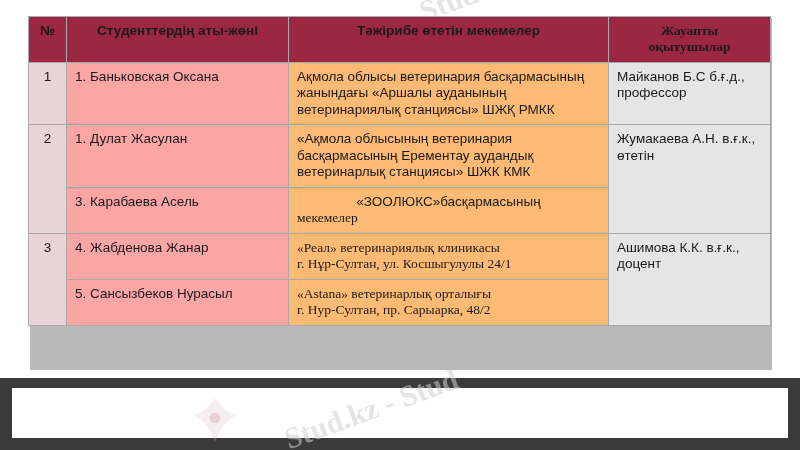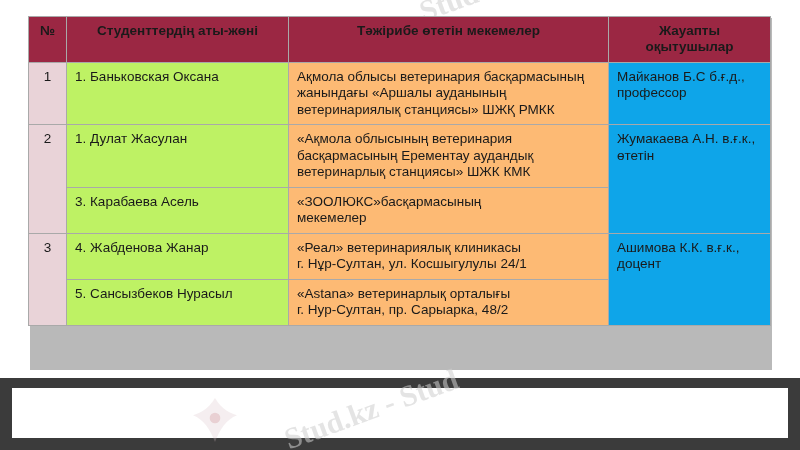--- a/index.html
+++ b/index.html
@@ -102,34 +102,34 @@
   thead th.num {
     text-align: center;
   }
   td.idx {
     background: #e9d3d8;
     text-align: center;
     vertical-align: middle;
     font-size: 14px;
   }
   td.name {
-    background: #bef264;
+    background: #fca5a5;
   }
   td.org {
     background: #fdba74;
   }
   td.teacher {
-    background: #0ea5e9;
+    background: #e5e5e5;
     vertical-align: middle;
   }
   td.org .spread {
     display: flex;
-    justify-content: flex-start;
-  }
-  .l2 { display: block; }
+    justify-content: center;
+  }
+  .l2 { display: block; font-family: Liberation Serif, serif; }
 </style>
 </head>
 <body>
 
 <div id="slide">
   <div class="band-dark"></div>
   <div class="top-white"></div>
   <div class="band-inner-white"></div>
   <div class="sheet-shadow"></div>
 

